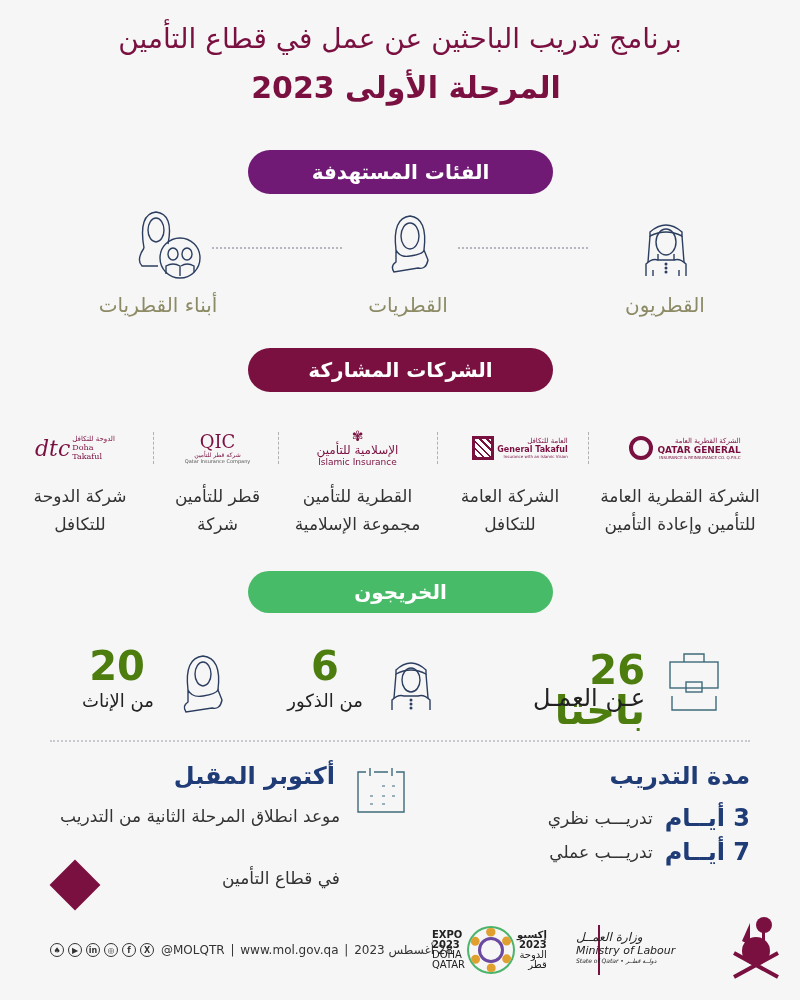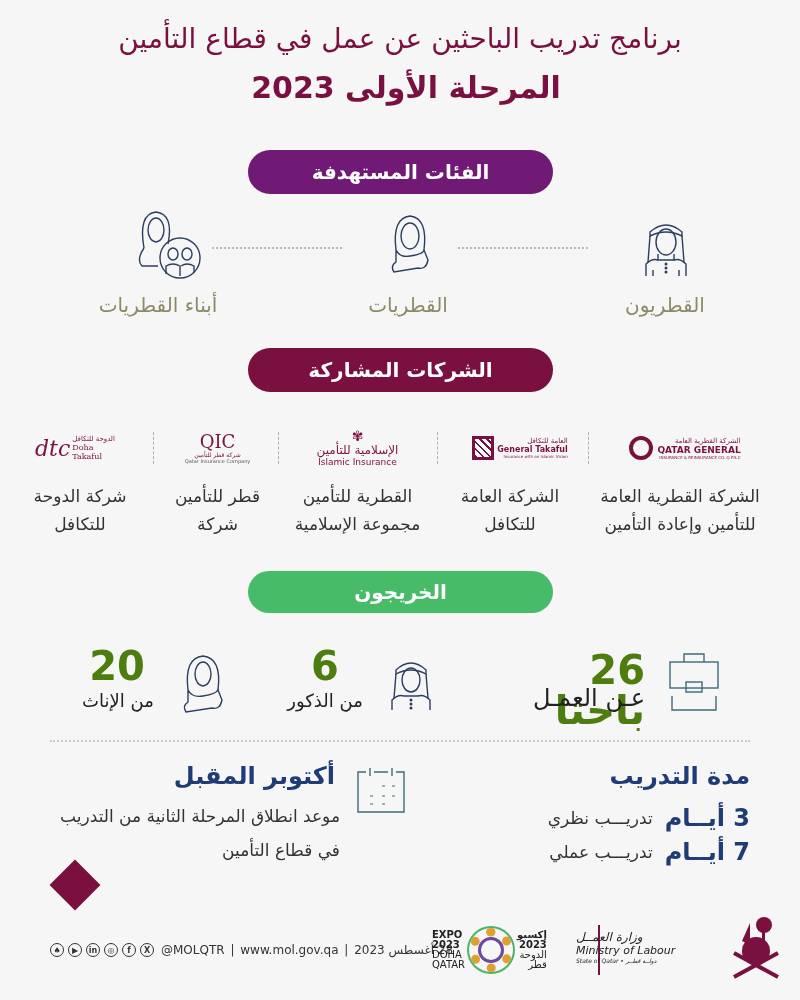--- a/index.html
+++ b/index.html
@@ -239,21 +239,21 @@
 
 <div class="abs icon-line" style="left:356px; top:766px; width:50px; height:48px;">
   <svg width="50" height="48" viewBox="0 0 50 48" style="stroke:#3d6b7a;">
     <path d="M10 6 L2 6 L2 46 L48 46 L48 6 L40 6"></path>
     <path d="M14 2 L14 10 M36 2 L36 10 M18 6 L32 6"></path>
     <path d="M26 20 L29 20 M36 20 L39 20 M14 30 L17 30 M26 30 L29 30 M36 30 L39 30 M14 38 L17 38 M26 38 L29 38" stroke-width="1.2"></path>
   </svg>
 </div>
 <div class="abs navy-head" style="left:130px; top:762px; width:205px; text-align:right;">أكتوبر المقبل</div>
 <div class="abs small-txt" style="left:10px; top:806px; width:330px; text-align:right;">موعد انطلاق المرحلة الثانية من التدريب</div>
-<div class="abs small-txt" style="left:10px; top:840px; width:330px; text-align:right;">في قطاع التأمين</div>
+<div class="abs small-txt" style="left:10px; top:868px; width:330px; text-align:right;">في قطاع التأمين</div>
 
 <div class="abs diamond"></div>
 
 <div class="abs footer-text" style="left:50px; top:943px; display:flex; align-items:center; gap:2px;">
   <span class="social">♠</span>
   <span class="social">▶</span>
   <span class="social">in</span>
   <span class="social">◎</span>
   <span class="social">f</span>
   <span class="social">X</span>

